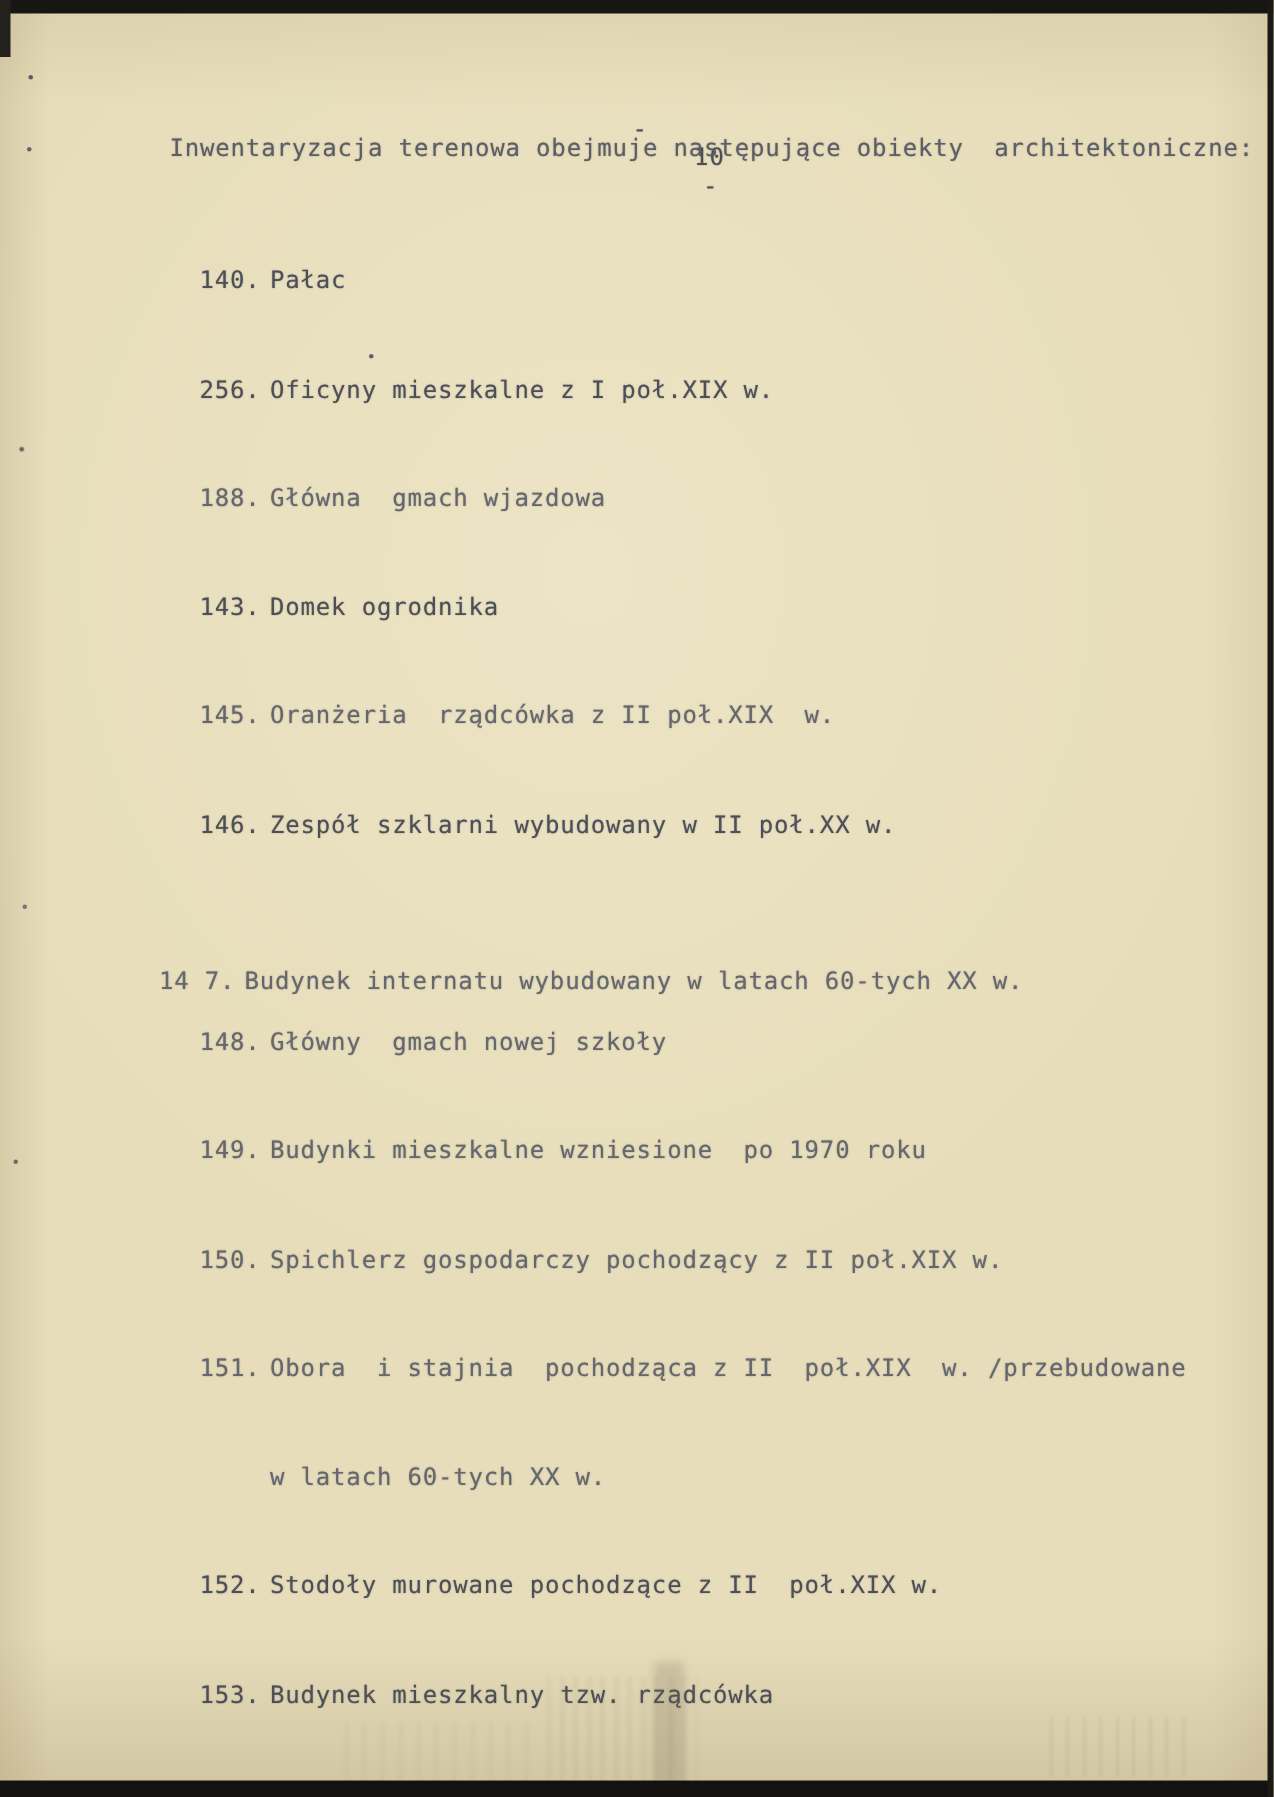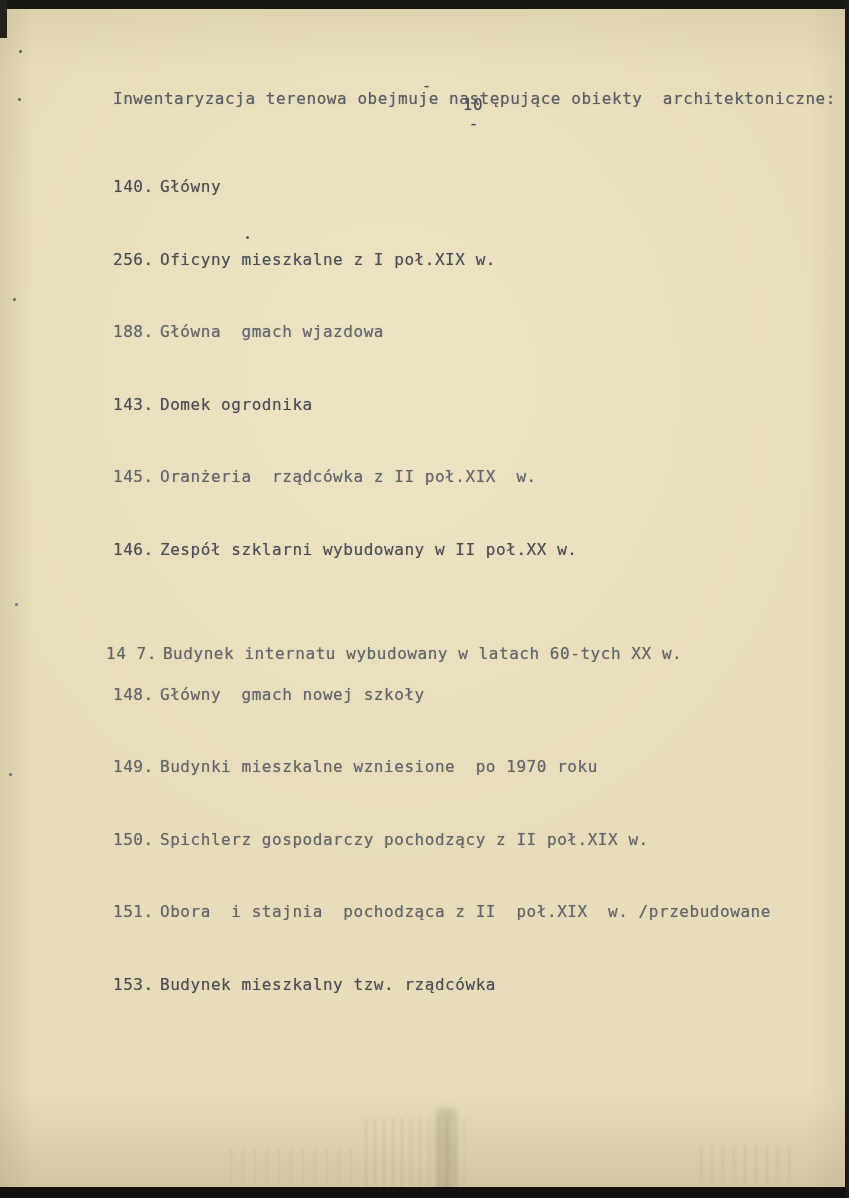--- a/index.html
+++ b/index.html
@@ -18,21 +18,21 @@
     font-size:16px;letter-spacing:0.55px;white-space:pre;
     text-shadow:0 0.2px 1px rgba(62,64,72,0.5);
     filter:blur(0.3px);
   }
   .page-header{position:absolute;left:381px;top:57px;color:#4d4f58;}
   .page-header .n{margin-left:41px;}
   .page-header .d2{margin-left:47px;}
   .intro{position:absolute;left:113px;top:89px;color:#5c5e67;}
   .list{position:absolute;left:113px;top:132px;}
   .row{height:34.5px;line-height:34.5px;}
-  .num{display:inline-block;min-width:41px;margin-right:6px;}
+  .num{display:inline-block;min-width:41px;margin-right:6px;margin-left:20px;}
   .shift{margin-left:-7px;margin-top:32px;}
   .f1{color:#4d4f58;}
   .f2{color:#65676f;}
   .edge{position:absolute;background:#181613;}
   .edge-top{left:0;top:0;width:849px;height:9px;}
   .edge-bottom{left:0;top:1187px;width:849px;height:11px;background:#131210;}
   .edge-right{left:845px;top:0;width:4px;height:1198px;background:#1b1915;}
   .corner-tl{position:absolute;left:0;top:0;width:7px;height:38px;background:#23211c;}
   .specks{
     position:absolute;left:19px;top:50px;width:3px;height:3px;border-radius:50%;
@@ -57,31 +57,33 @@
 
   <div class="page-header typewriter">
     <span class="d1">-</span>
     <span class="n">10</span>
     <span class="d2">-</span>
   </div>
 
   <div class="intro typewriter">Inwentaryzacja terenowa obejmuje następujące obiekty  architektoniczne:</div>
 
   <div class="list typewriter">
-    <div class="row f1"><span class="num">140.</span><span>Główny</span></div>
+    <div class="row f1"><span class="num">140.</span><span>Pałac</span></div>
     <div class="row f1"><span class="num">256.</span><span>Oficyny mieszkalne z I poł.XIX w.</span></div>
     <div class="row f2"><span class="num">188.</span><span>Główna  gmach wjazdowa</span></div>
     <div class="row f1"><span class="num">143.</span><span>Domek ogrodnika</span></div>
     <div class="row f2"><span class="num">145.</span><span>Oranżeria  rządcówka z II poł.XIX  w.</span></div>
     <div class="row f1"><span class="num">146.</span><span>Zespół szklarni wybudowany w II poł.XX w.</span></div>
     <div class="row f2"><span class="num shift">14 7.</span><span>Budynek internatu wybudowany w latach 60-tych XX w.</span></div>
     <div class="row f2"><span class="num">148.</span><span>Główny  gmach nowej szkoły</span></div>
     <div class="row f2"><span class="num">149.</span><span>Budynki mieszkalne wzniesione  po 1970 roku</span></div>
     <div class="row f2"><span class="num">150.</span><span>Spichlerz gospodarczy pochodzący z II poł.XIX w.</span></div>
     <div class="row f2"><span class="num">151.</span><span>Obora  i stajnia  pochodząca z II  poł.XIX  w. /przebudowane</span></div>
+    <div class="row f2"><span class="num"></span><span>w latach 60-tych XX w.</span></div>
+    <div class="row f1"><span class="num">152.</span><span>Stodoły murowane pochodzące z II  poł.XIX w.</span></div>
     <div class="row f1"><span class="num">153.</span><span>Budynek mieszkalny tzw. rządcówka</span></div>
     
     
     
     
     
     
     
     
   </div>

